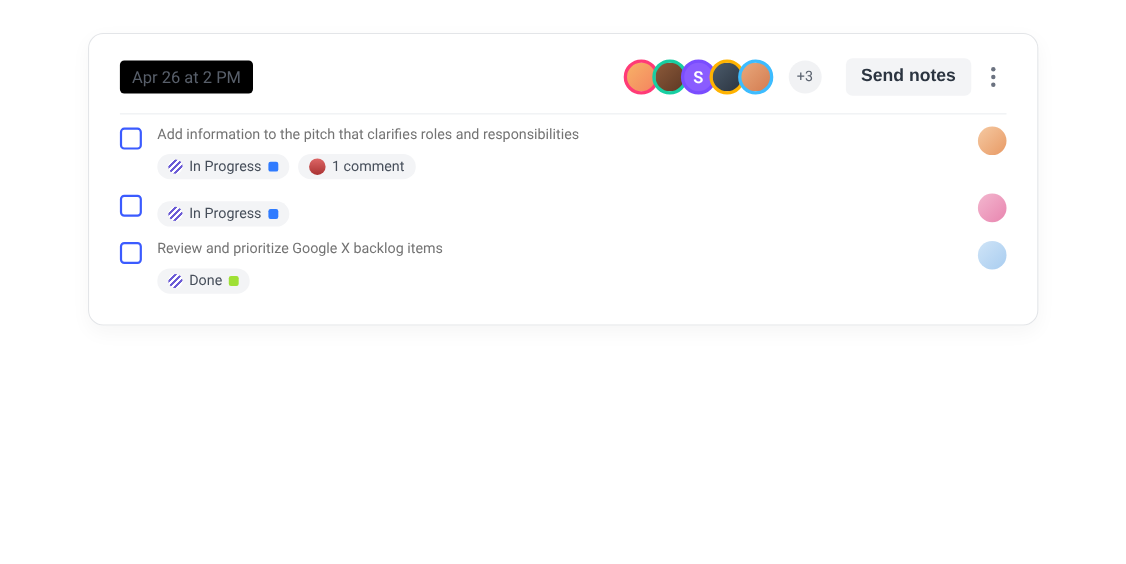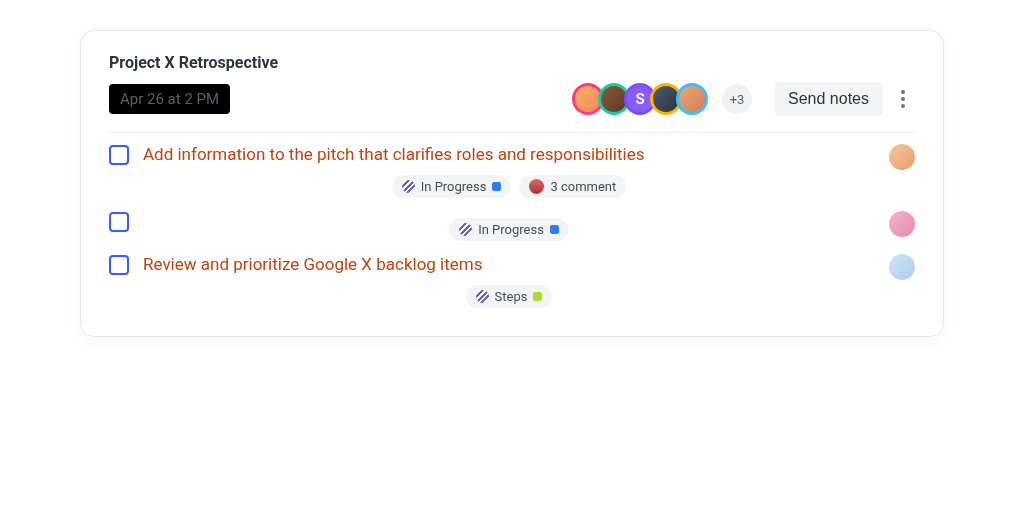--- a/index.html
+++ b/index.html
@@ -61,43 +61,44 @@
 .avatar.first { margin-left:0; }
 .more-badge {
   margin-left: 6px; width:30px; height:30px; border-radius:50%;
   background:#f1f2f4; color:#5b636f; font-size:13px;
   display:flex; align-items:center; justify-content:center;
 }
 .send-btn {
   background:#f3f4f6; color:#2b3440; font-size:16px;
   padding: 8px 14px; border-radius:6px; border:none; cursor:pointer;
   margin-left: 14px;
+  font-weight: bold;
 }
 .kebab {
   display:flex; flex-direction:column; gap:3px; padding:6px 10px; cursor:pointer;
 }
 .kebab span { width:4px; height:4px; border-radius:50%; background:#6b7280; }
 .section-title {
   font-size: 20px; font-weight:700; color:#2b3440;
   margin: 22px 0 14px 0;
 }
 .task {
   display:flex; align-items:flex-start; gap:14px;
   padding: 10px 0 2px 0;
 }
 .checkbox {
   flex-shrink:0; width:20px; height:20px; border:2px solid #3b5bff;
   border-radius:4px; margin-top:2px; cursor:pointer;
 }
 .task-body { flex:1; }
 .task-text {
-  font-size:17px; color:#c2410c; line-height:1.4;
+  font-size:13px; color:#737373; line-height:1.4;
 }
 .chips {
-  display:flex; gap:8px; margin-top:8px;justify-content:center;
+  display:flex; gap:8px; margin-top:8px;
 }
 .chip {
   display:inline-flex; align-items:center; gap:6px;
   background:#f3f4f6; border-radius:13px;
   padding:4px 10px; font-size:13px; color:#464e5a;
 }
 .linear-icon {
   width:13px; height:13px; border-radius:50%;
   background: repeating-linear-gradient(135deg,#6b5bd6 0 2px,#fff 2px 4px);
 }
@@ -109,21 +110,20 @@
 .assignee {
   width:26px; height:26px; border-radius:50%; flex-shrink:0;
   margin-top:1px;
 }
 </style>
 </head>
 <body>
 
 <div class="card">
 
-  <div class="title">Project X Retrospective</div>
 
   <div class="header-row">
     <div class="pill">
       <span>Apr 26 at 2 PM</span>
     </div>
     <div class="spacer"></div>
     <div class="avatars" id="avatar-stack">
         <div class="avatar first" style="border-color: rgb(255, 59, 119); background: linear-gradient(135deg, rgb(247, 178, 103), rgb(244, 132, 95));"></div>
         <div class="avatar" style="border-color: rgb(23, 207, 162); background: linear-gradient(135deg, rgb(140, 90, 58), rgb(94, 56, 36));"></div>
         <div class="avatar" style="border-color: rgb(122, 77, 255); background: rgb(138, 92, 255);">S</div>
@@ -146,21 +146,21 @@
         <div class="task-body">
           <div class="task-text">Add information to the pitch that clarifies roles and responsibilities</div>
           <div class="chips">
             <div class="chip">
               <span class="linear-icon"></span>
               <span>In Progress</span>
               <span class="status-dot" style="background: rgb(47, 123, 255);"></span>
             </div>
             <div class="chip">
               <span class="mini-avatar"></span>
-              <span>3 comment</span>
+              <span>1 comment</span>
             </div>
           </div>
         </div>
         <div class="assignee" style="background: linear-gradient(135deg, rgb(245, 201, 162), rgb(232, 154, 101));"></div>
       </div>
       <div class="task">
         <div class="checkbox"></div>
         <div class="task-body">
           <div class="chips">
             <div class="chip">
@@ -172,21 +172,21 @@
         </div>
         <div class="assignee" style="background: linear-gradient(135deg, rgb(243, 183, 207), rgb(232, 133, 175));"></div>
       </div>
       <div class="task">
         <div class="checkbox"></div>
         <div class="task-body">
           <div class="task-text">Review and prioritize Google X backlog items</div>
           <div class="chips">
             <div class="chip">
               <span class="linear-icon"></span>
-              <span>Steps</span>
+              <span>Done</span>
               <span class="status-dot" style="background: rgb(159, 224, 53);"></span>
             </div>
           </div>
         </div>
         <div class="assignee" style="background: linear-gradient(135deg, rgb(207, 228, 247), rgb(169, 205, 240));"></div>
       </div>
     </div>
 
 </div>
 

